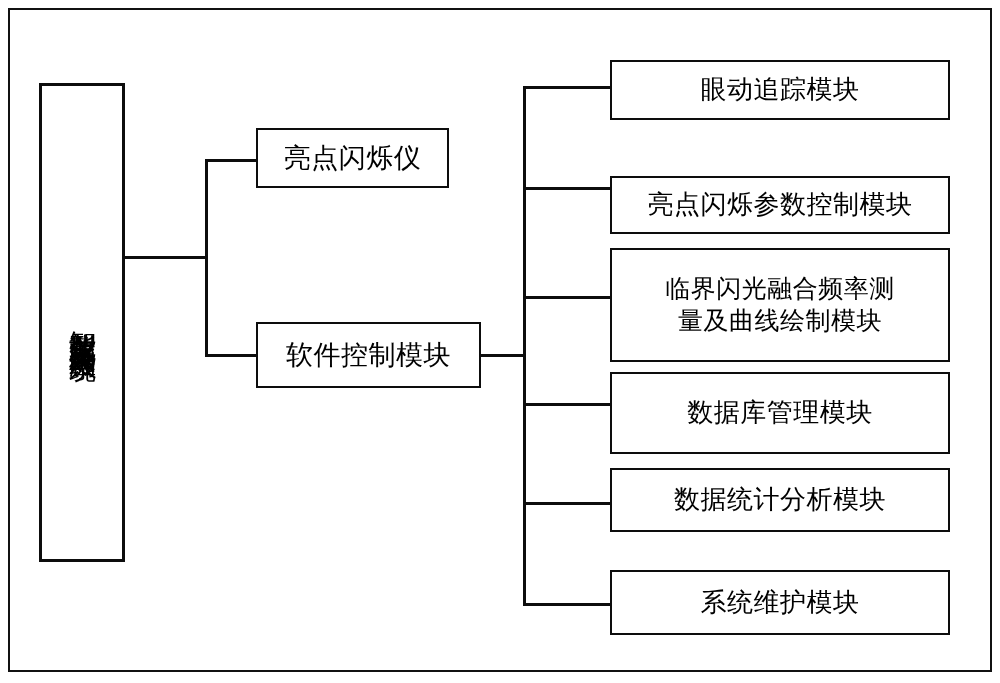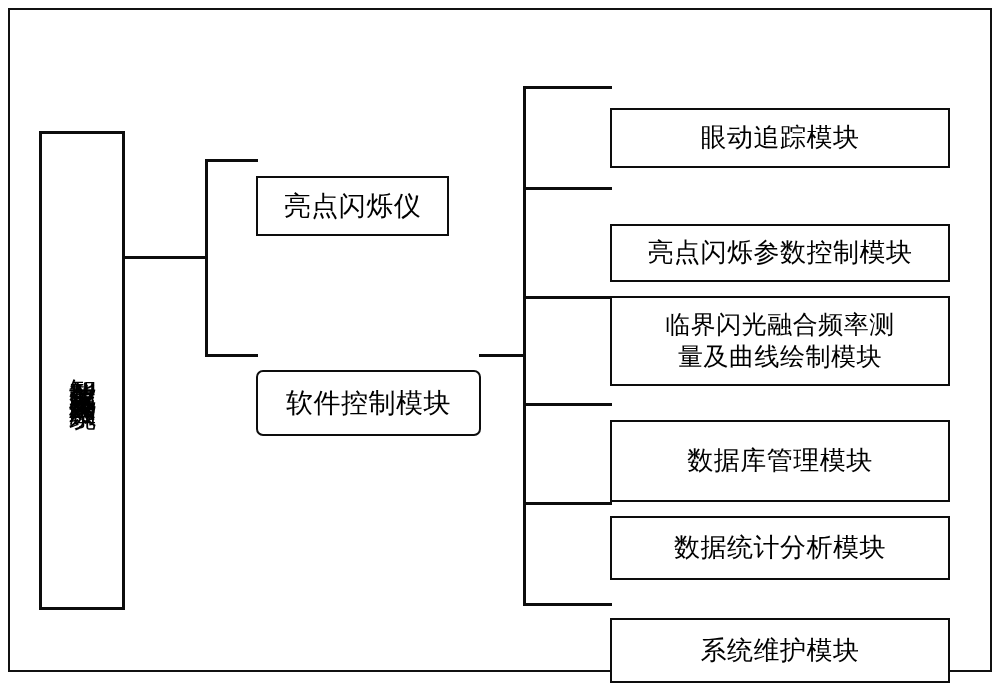--- a/index.html
+++ b/index.html
@@ -35,21 +35,20 @@
     position: absolute;
     border: 2.5px solid #0d0d0d;
     box-sizing: border-box;
     background: #ffffff;
     display: flex;
     align-items: center;
     justify-content: center;
     text-align: center;
     line-height: 1.28;
     letter-spacing: 0.02em;
-    margin-top: 48px;
   }
   .node .label {
     display: block;
     white-space: pre-line;
   }
   
   #node-root {
     left: 39px;
     top: 83px;
     width: 86px;
@@ -70,31 +69,30 @@
     width: 193px;
     height: 60px;
     font-size: 27px;
   }
   #node-software {
     left: 256px;
     top: 322px;
     width: 225px;
     height: 66px;
     font-size: 27px;
-    border-radius: 7px;
   }
   
   .leaf {
     left: 610px;
     width: 340px;
     font-size: 26px;
   }
   #node-eye       { top: 60px;  height: 60px; }
   #node-param     { top: 176px; height: 58px; }
-  #node-cff       { top: 248px; height: 90px; font-size: 25px; }
+  #node-cff       { top: 248px; height: 114px; font-size: 25px; }
   #node-db        { top: 372px; height: 82px; }
   #node-stats     { top: 468px; height: 64px; }
   #node-maintain  { top: 570px; height: 65px; }
 
   
   .line {
     position: absolute;
     background: #0d0d0d;
   }
   .line.h { height: 3px; }

